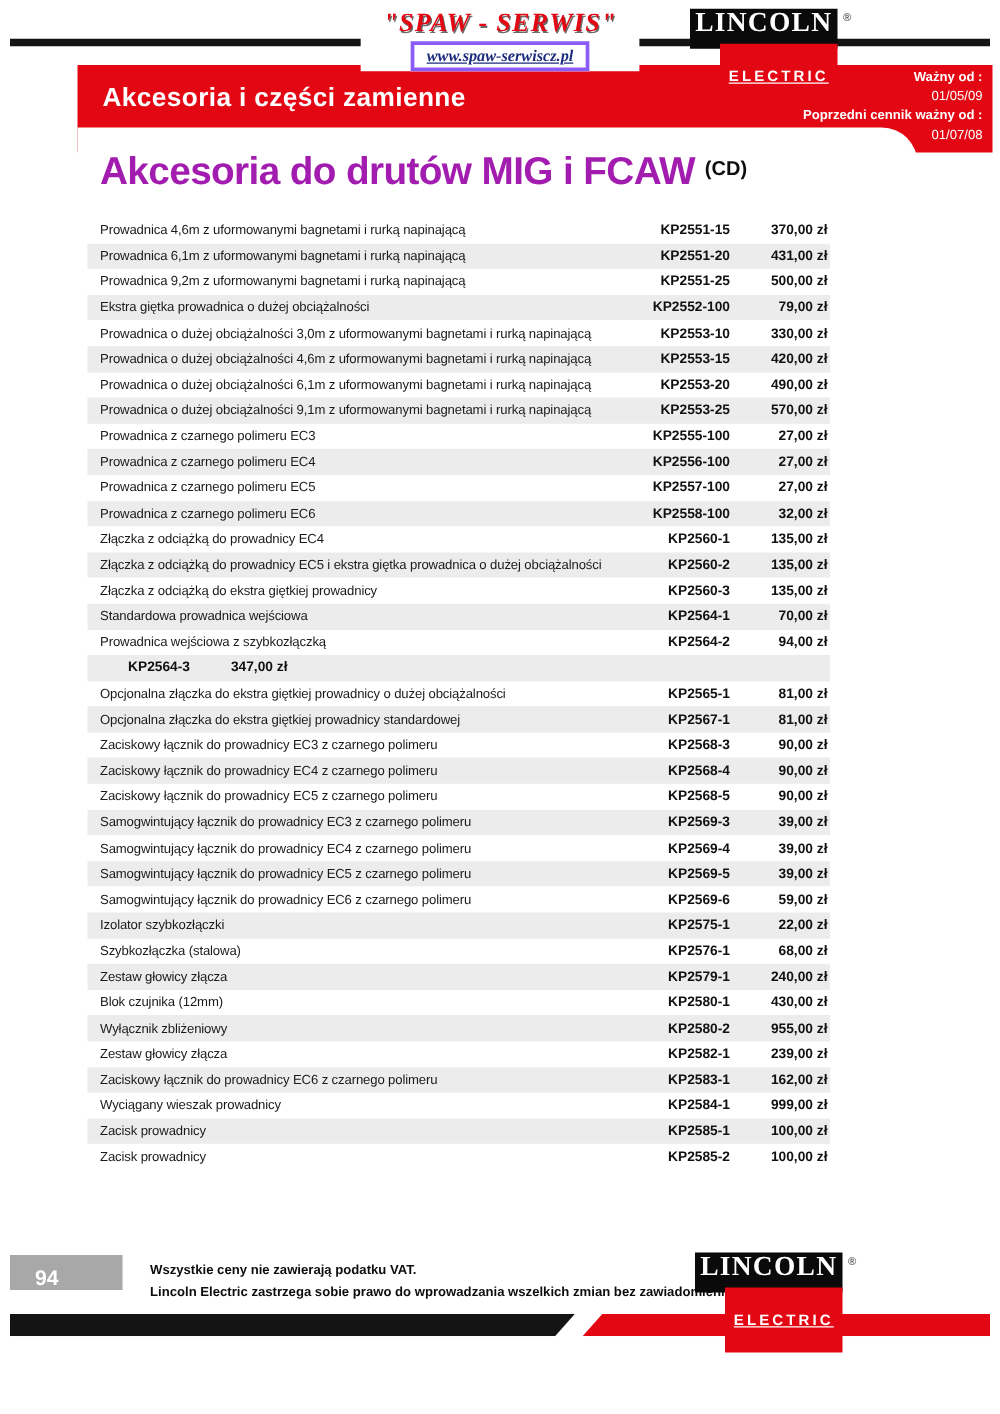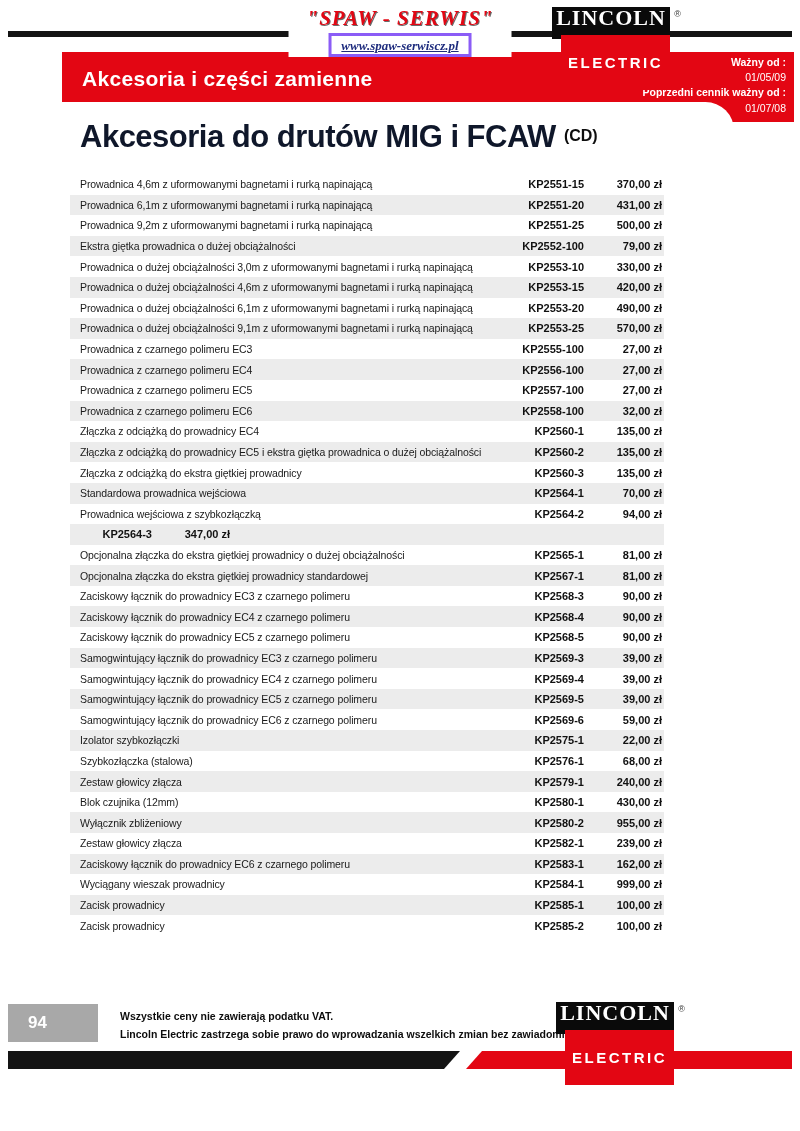--- a/index.html
+++ b/index.html
@@ -22,40 +22,40 @@
   .spaw-url-box{display:inline-block;border:3px solid #8b5cf6;padding:0 10px;margin-top:2px;background:#fff;}
   .spaw-url{font-family:"Liberation Serif",serif;font-style:italic;font-weight:bold;
     font-size:13px;color:#1d2b7d;text-decoration:underline;white-space:nowrap;}
   
   .lincoln{position:absolute;width:118px;text-align:right;z-index:3;}
   .lincoln-top{top:7px;right:130px;}
   .lincoln-bottom{top:1002px;left:556px;}
   .lincoln-black{display:block;background:#0a0a0a;color:#fff;font-family:"Liberation Serif",serif;
     font-weight:bold;font-size:22px;text-align:center;padding:0 4px 10px;line-height:1;letter-spacing:1px;}
   .lincoln-red{display:inline-block;background:var(--red);color:#fff;font-weight:bold;
-    font-size:15px;letter-spacing:2.5px;padding:20px 7px;margin-top:-4px;position:relative;line-height:1;}
+    font-size:12px;letter-spacing:2.5px;padding:20px 7px;margin-top:-4px;position:relative;line-height:1;text-decoration:underline;}
   .lincoln-reg{position:absolute;right:-11px;top:2px;font-size:9px;color:#333;}
   
   .red-band{position:absolute;left:62px;top:52px;width:732px;height:70px;background:var(--red);z-index:1;}
   .section-title{position:absolute;left:20px;top:15px;color:#fff;font-weight:bold;font-size:21px;letter-spacing:.3px;}
   .dates{position:absolute;right:8px;top:3px;text-align:right;color:#fff;font-size:10.5px;line-height:1.45;}
   .d-label{font-weight:bold;}
   .title-box{position:absolute;left:62px;top:102px;width:672px;height:57px;background:#fff;
     border-radius:0 29px 29px 0;display:flex;align-items:center;padding-left:18px;z-index:2;}
-  .big-title{font-size:31px;font-weight:bold;color:#0f172a;letter-spacing:-0.5px;white-space:nowrap;margin-top:13px;}
+  .big-title{font-size:31px;font-weight:bold;color:#a21caf;letter-spacing:-0.5px;white-space:nowrap;margin-top:13px;}
   .title-suffix{font-size:16px;font-weight:bold;margin-left:8px;padding-top:10px;color:#0d0d0d;}
   
   .table{position:absolute;left:70px;top:174px;width:594px;}
   .row{display:flex;align-items:center;height:20.6px;font-size:11px;}
   .row:nth-child(even){background:var(--row-alt);}
   .desc{flex:1;padding-left:10px;white-space:nowrap;overflow:hidden;font-size:10.5px;letter-spacing:-0.1px;color:#1a1a1a;}
   .part{width:82px;text-align:right;font-weight:bold;white-space:nowrap;}
   .price{width:80px;text-align:right;font-weight:bold;white-space:nowrap;padding-right:2px;}
   
-  .page-num-box{position:absolute;left:8px;top:1004px;width:90px;height:38px;background:var(--footer-gray);
+  .page-num-box{position:absolute;left:8px;top:1004px;width:90px;height:28px;background:var(--footer-gray);
     color:#fff;font-size:17px;font-weight:bold;line-height:38px;padding-left:20px;}
   .footer-notes{position:absolute;left:120px;top:1008px;font-size:10.5px;font-weight:bold;line-height:1.7;color:#0d0d0d;}
   .bottom-bar{position:absolute;left:8px;top:1051px;width:784px;height:18px;}
   .bar-black{position:absolute;left:0;top:0;width:452px;height:100%;background:#141414;
     clip-path:polygon(0 0,100% 0,calc(100% - 16px) 100%,0 100%);}
   .bar-red{position:absolute;left:458px;right:0;top:0;height:100%;background:var(--red);
     clip-path:polygon(16px 0,100% 0,100% 100%,0 100%);}
 </style>
 </head>
 <body>

